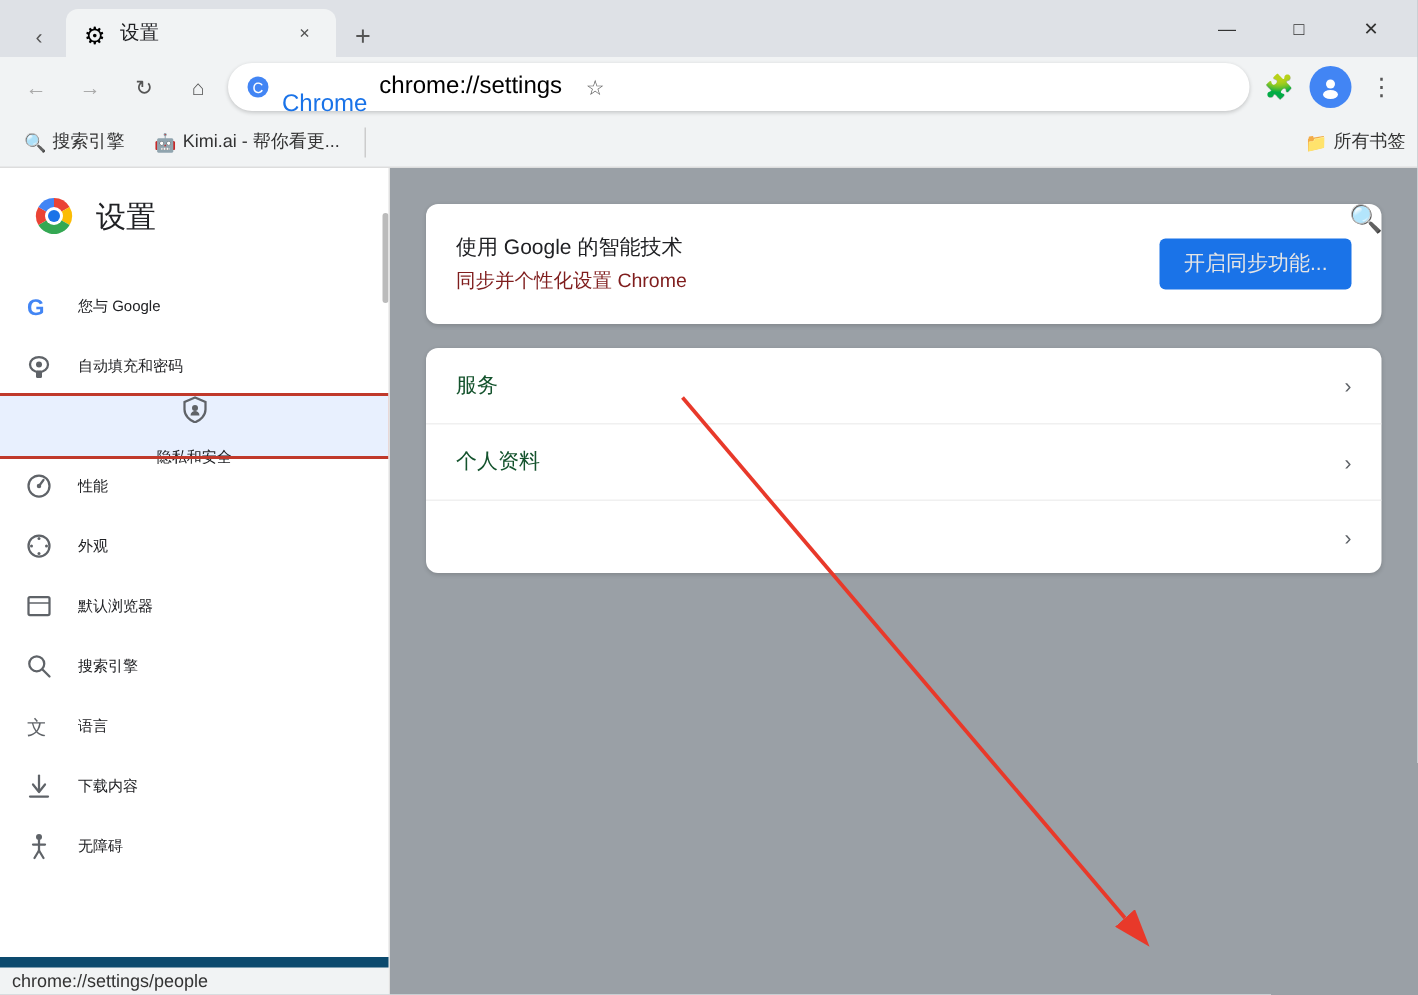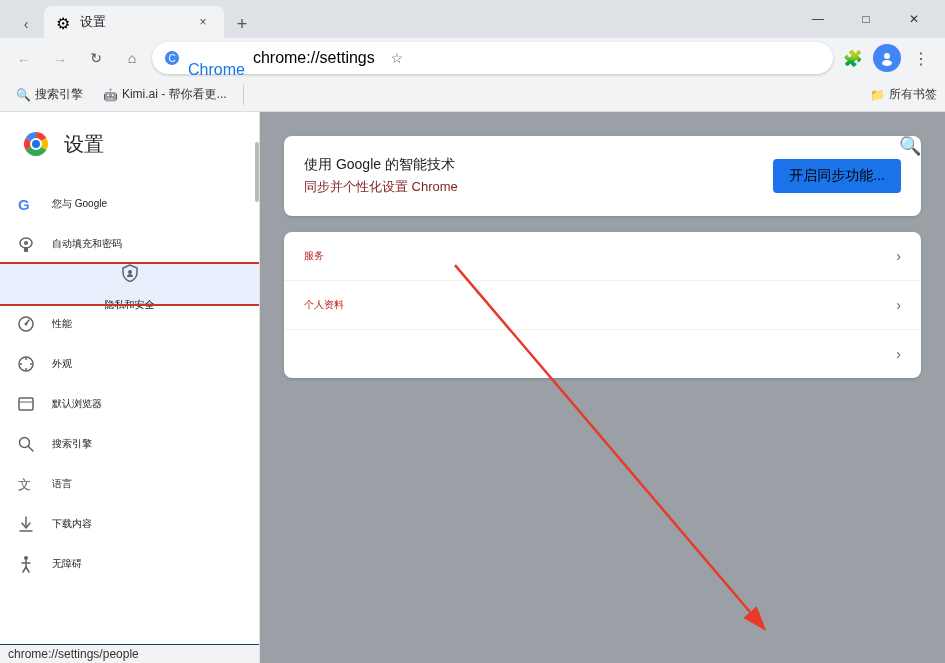--- a/index.html
+++ b/index.html
@@ -342,21 +342,21 @@
 
     
     .status-bar {
       position: absolute;
       bottom: 0;
       left: 0;
       background: #f1f3f4;
       padding: 2px 8px;
       font-size: 12px;
       color: #333;
-      border-top: 1px solid #0c4a6e;
+      border-top: 7px solid #0c4a6e;
       width: 312px;
     }
 
     
     .content-area {
       flex: 1;
       background: #9aa0a6;
       display: flex;
       flex-direction: column;
       padding: 24px;
@@ -402,21 +402,21 @@
       margin-bottom: 4px;
     }
 
     .card-text p {
       font-size: 13px;
       color: #7f1d1d;
     }
 
     .sync-btn {
       background: #1a73e8;
-      color: #000000;
+      color: #e5e5e5;
       border: none;
       border-radius: 4px;
       padding: 8px 16px;
       font-size: 14px;
       cursor: pointer;
       white-space: nowrap;
     }
 
     
     .settings-row {
@@ -431,22 +431,22 @@
       display: flex;
       align-items: center;
       justify-content: space-between;
       padding: 16px 20px;
       border-bottom: 1px solid #f0f0f0;
       cursor: pointer;
     }
     .settings-row-item:last-child { border-bottom: none; }
 
     .row-label {
-      font-size: 10px;
-      color: #b91c1c;
+      font-size: 14px;
+      color: #14532d;
     }
 
     .row-chevron {
       font-size: 14px;
       color: #5f6368;
     }
 
     
     .annotation-arrow {
       position: absolute;

